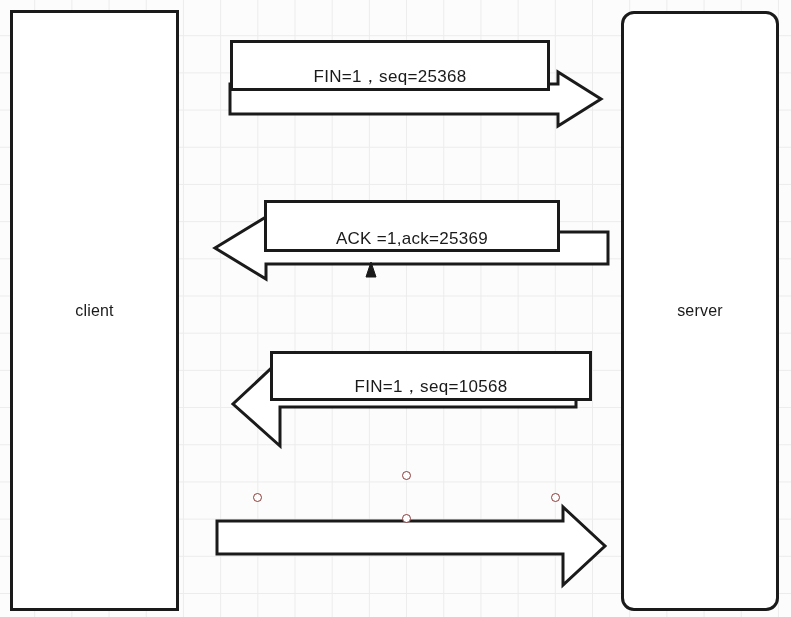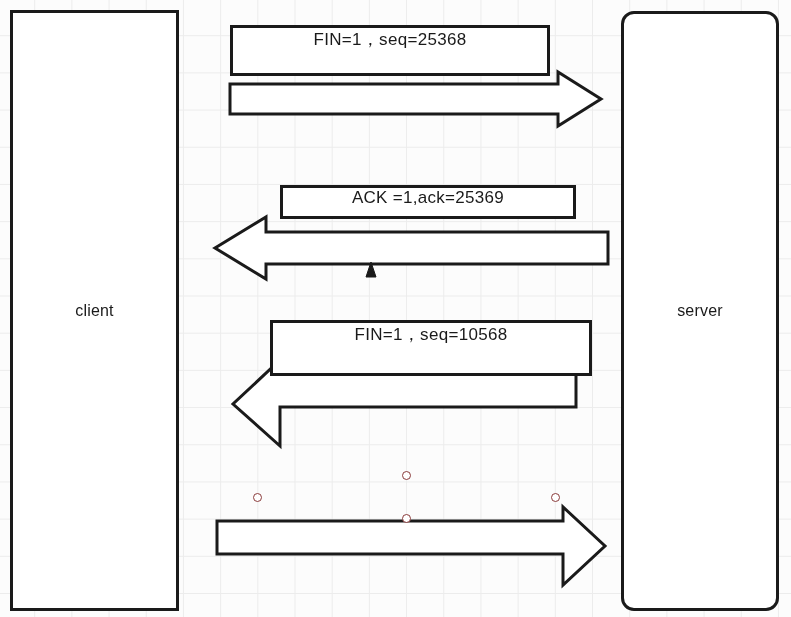--- a/index.html
+++ b/index.html
@@ -36,33 +36,34 @@
   }
   #client-lifeline { left: 10px;  top: 10px; width: 169px; height: 601px; }
   #server-lifeline { left: 621px; top: 11px; width: 158px; height: 600px; border-radius: 13px; }
 
   .msg-box {
     position: absolute;
     background: #ffffff;
     border: 3px solid #1a1a1a;
     box-sizing: border-box;
     display: flex;
-    align-items: flex-start;
+    align-items: flex-end;
     justify-content: center;
     z-index: 5;
+    margin-top: 15px;
   }
   .msg-label {
     font-size: 17px;
     color: #1a1a1a;
     white-space: nowrap;
     letter-spacing: 0.3px;
   }
   #msg-box-1 { left: 230px; top: 25px;  width: 320px; height: 51px; }
-  #msg-box-2 { left: 280px; top: 185px; width: 296px; height: 34px; }
-  #msg-box-3 { left: 270px; top: 320px; width: 322px; height: 56px; }
+  #msg-box-2 { left: 264px; top: 185px; width: 296px; height: 52px; }
+  #msg-box-3 { left: 270px; top: 336px; width: 322px; height: 50px; }
   #msg-box-4 { left: 258px; top: 476px; width: 298px; height: 44px; }
 
   .arrow-svg {
     position: absolute;
     z-index: 2;
     overflow: visible;
   }
   .arrow-path {
     fill: #ffffff;
     stroke: #1a1a1a;

